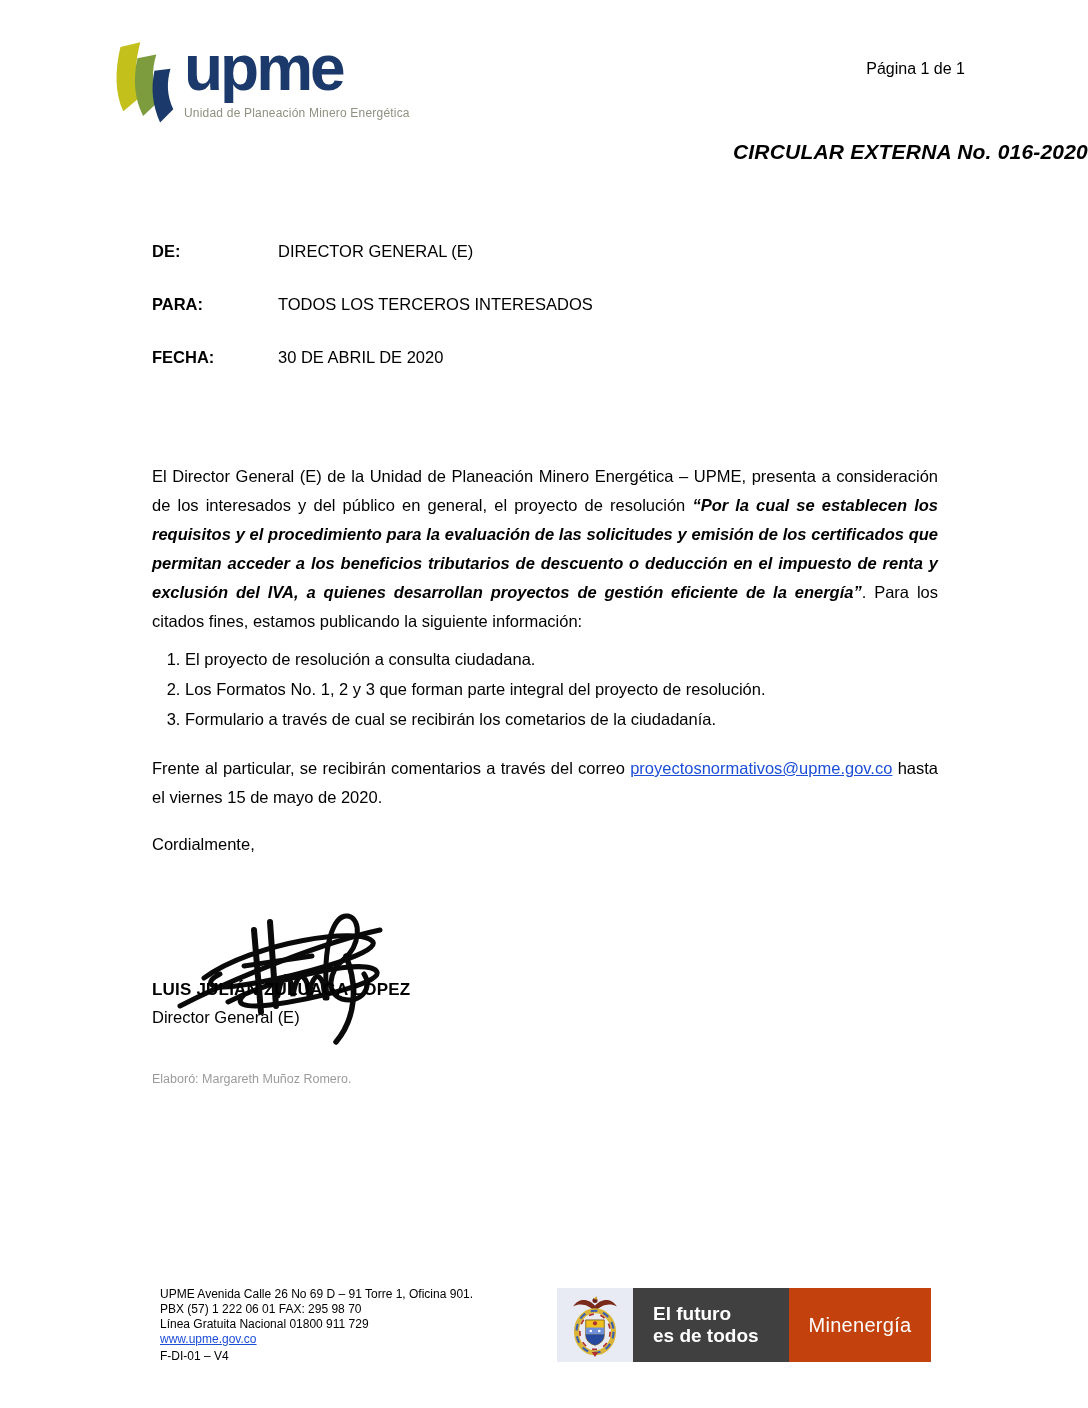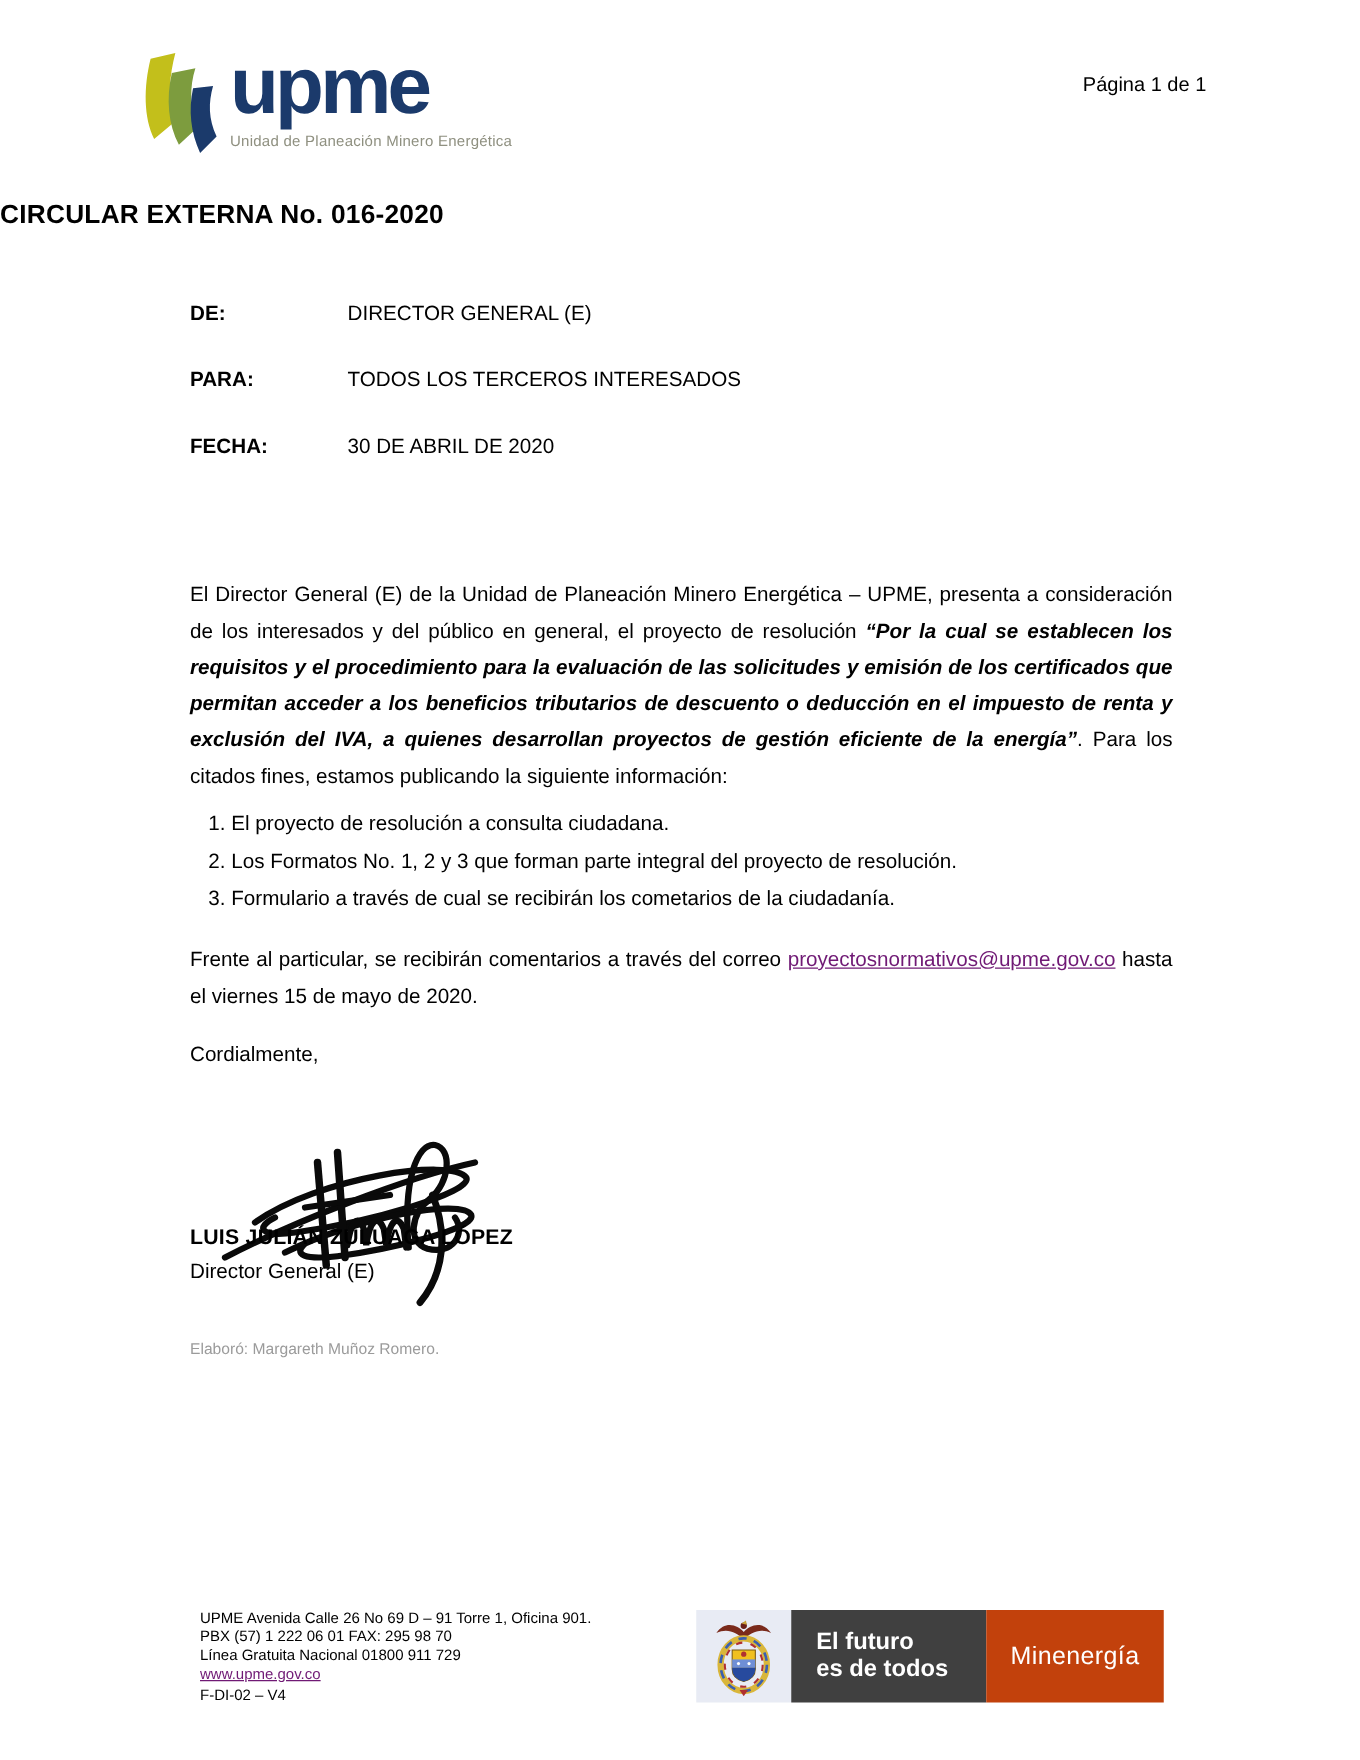--- a/index.html
+++ b/index.html
@@ -9,35 +9,35 @@
   }
   
   #logo{position:absolute;left:112px;top:34px;display:flex;align-items:flex-start;}
   #logo .logo-right{margin-left:6px;}
   .wordmark{
     font-weight:700;font-size:64px;line-height:64px;color:#1b3a6b;
     letter-spacing:-3px;margin-top:2px;
   }
   .tagline{font-size:12px;color:#8f9080;margin-top:6px;letter-spacing:.2px;}
   #pagenum{position:absolute;top:60px;right:123px;font-size:16px;}
-  #title{position:absolute;left:0;right:0;top:160px;text-align:left;
-    font-size:21px;font-weight:700;letter-spacing:.2px;}
+  #title{position:absolute;left:0;right:0;top:140px;text-align:right;
+    font-size:21px;font-weight:700;letter-spacing:.2px;font-style:italic;}
   
   #meta{position:absolute;left:152px;top:238px;width:790px;font-size:16.5px;}
   .meta-row{display:flex;margin-bottom:27px;line-height:26px;}
   .meta-label{width:126px;font-weight:700;flex:none;}
   
   #body{position:absolute;left:152px;top:462px;width:786px;font-size:16.5px;}
   #body p{margin:0;text-align:justify;line-height:29px;}
   .quote-em{font-weight:700;font-style:italic;}
   ol#doc-list{margin:8px 0 0 0;padding-left:33px;}
   ol#doc-list li{line-height:30px;text-align:left;}
   #para2{margin-top:20px !important;}
   #closing{margin-top:18px !important;text-align:left !important;}
-  a.doc-link{color:#701a75;text-decoration:underline;cursor:pointer;}
+  a.doc-link{color:#1d4ed8;text-decoration:underline;cursor:pointer;}
   
   #sig{position:absolute;left:152px;top:880px;width:520px;height:180px;}
   #sig svg{position:absolute;left:22px;top:2px;}
   .sig-name{position:absolute;left:0;top:100px;font-size:17px;font-weight:700;letter-spacing:.2px;}
   .sig-role{position:absolute;left:0;top:128px;font-size:16.5px;}
   #elaboro{position:absolute;left:152px;top:1072px;font-size:12.5px;color:#9b9b9b;}
   
   #footer-left{position:absolute;left:160px;top:1287px;font-size:12px;line-height:15px;}
   #form-code{position:absolute;left:160px;top:1349px;font-size:12px;}
   #banner{position:absolute;left:557px;top:1288px;height:74px;display:flex;}
@@ -113,21 +113,21 @@
   </div>
 
   <div id="elaboro">Elaboró: Margareth Muñoz Romero.</div>
 
   <div id="footer-left">
     <div>UPME Avenida Calle 26 No 69 D – 91 Torre 1, Oficina 901.</div>
     <div>PBX (57) 1 222 06 01 FAX: 295 98 70</div>
     <div>Línea Gratuita Nacional 01800 911 729</div>
     <a class="doc-link">www.upme.gov.co</a>
   </div>
-  <div id="form-code">F-DI-02 – V4</div>
+  <div id="form-code">F-DI-01 – V4</div>
 
   <div id="banner">
     <div id="crest-box">
       <svg width="52" height="64" viewBox="0 0 60 76">
         <path d="M4,16 C12,4 24,8 30,15 C36,8 48,4 56,16 C46,11 37,15 30,22 C23,15 14,11 4,16 Z" fill="#7a2a1b"></path>
         <circle cx="30" cy="9" r="3" fill="#6b2017"></circle>
         <path d="M28,7 L32,4 L33,8 Z" fill="#c9a23a"></path>
         <ellipse cx="30" cy="46" rx="22" ry="25" fill="none" stroke="#d9b63a" stroke-width="6"></ellipse>
         <ellipse cx="30" cy="46" rx="22" ry="25" fill="none" stroke="#3a5fb0" stroke-width="2.5" stroke-dasharray="8 7"></ellipse>
         <ellipse cx="30" cy="46" rx="18" ry="21" fill="none" stroke="#b03030" stroke-width="2" stroke-dasharray="6 8"></ellipse>

